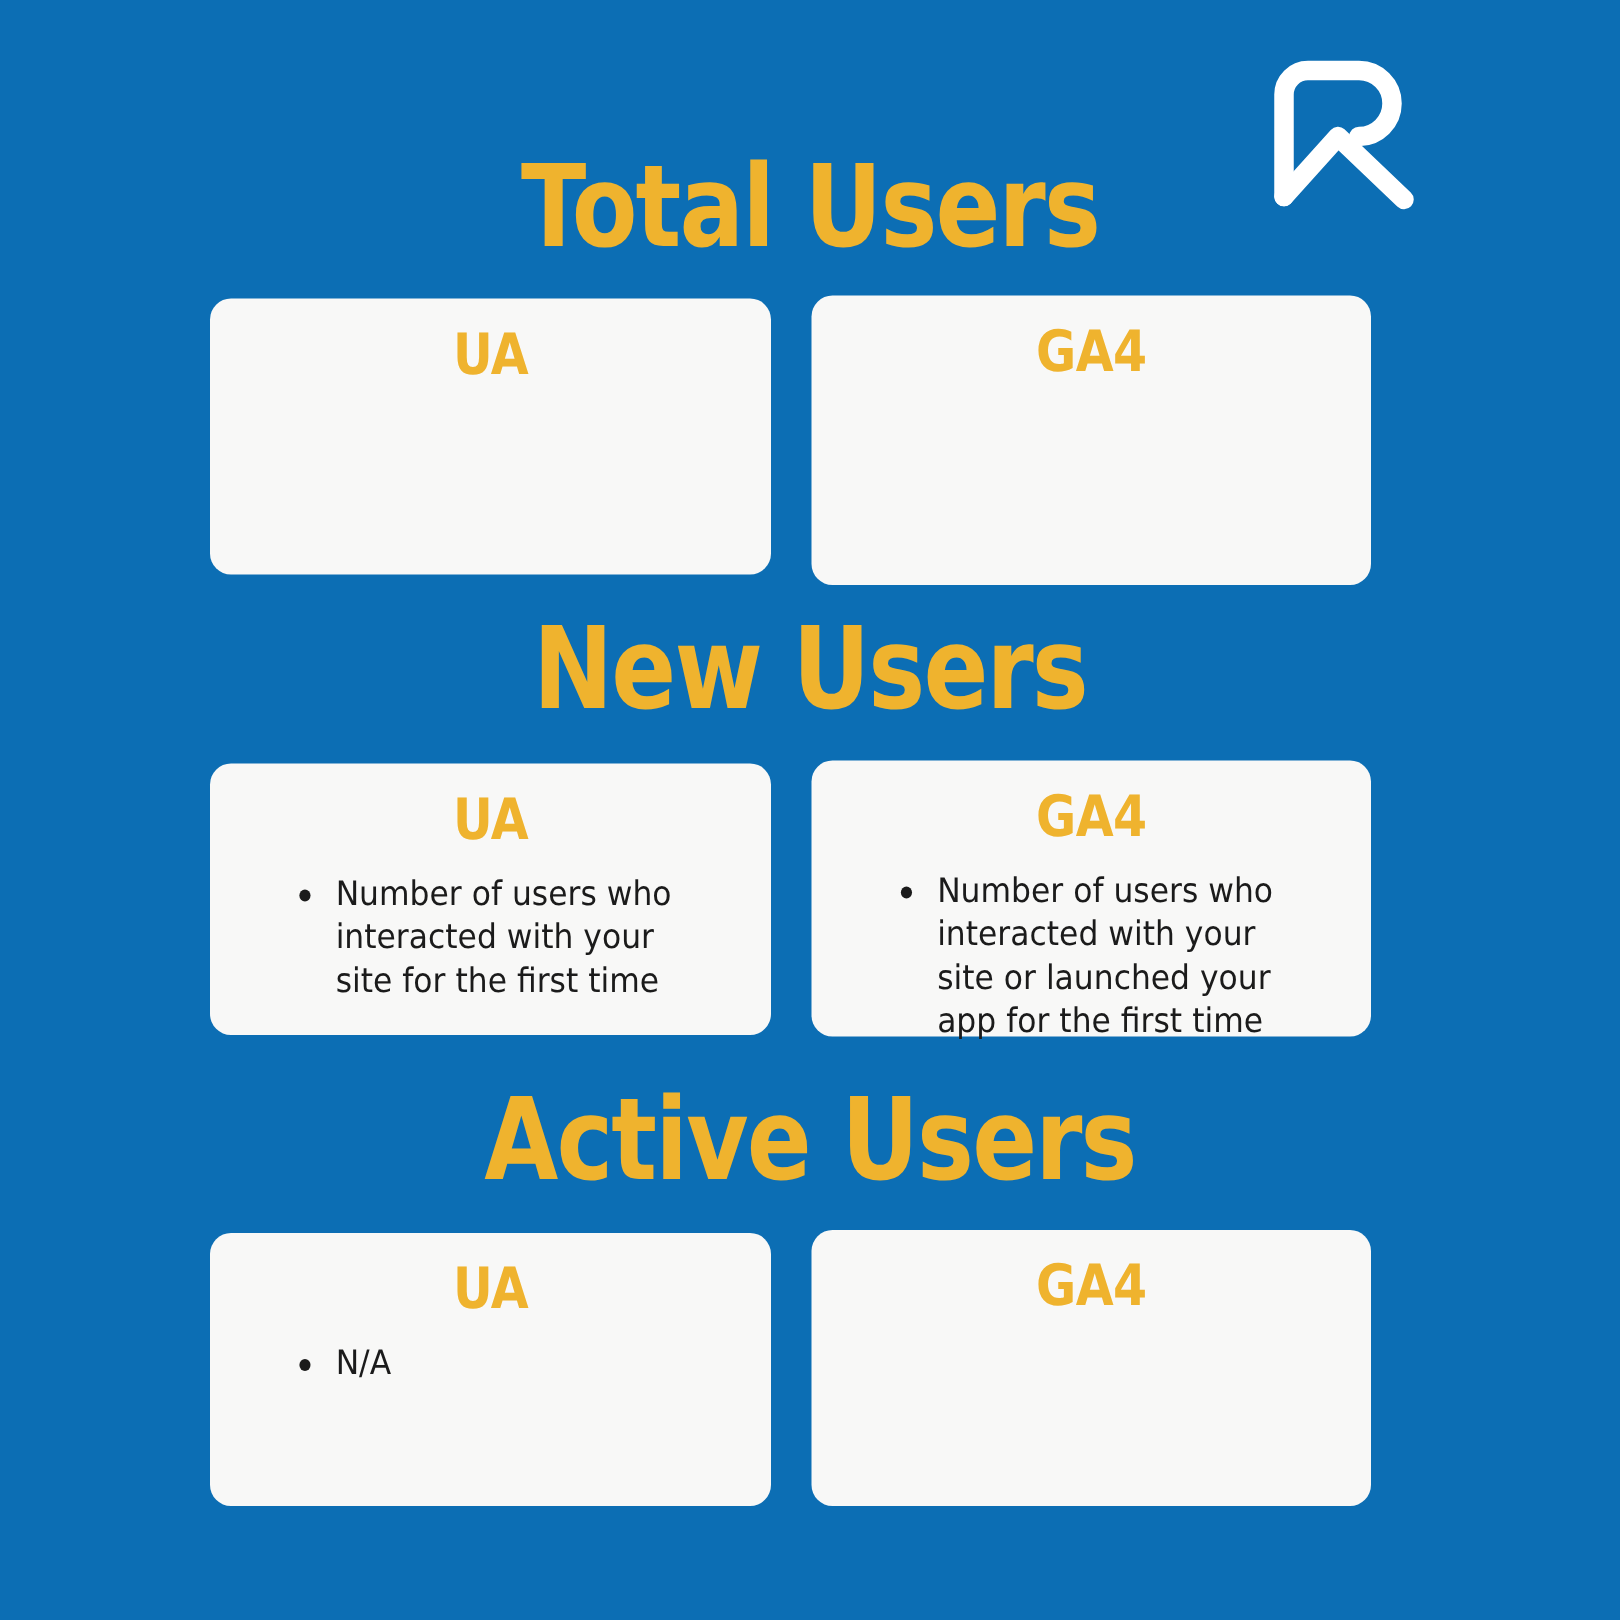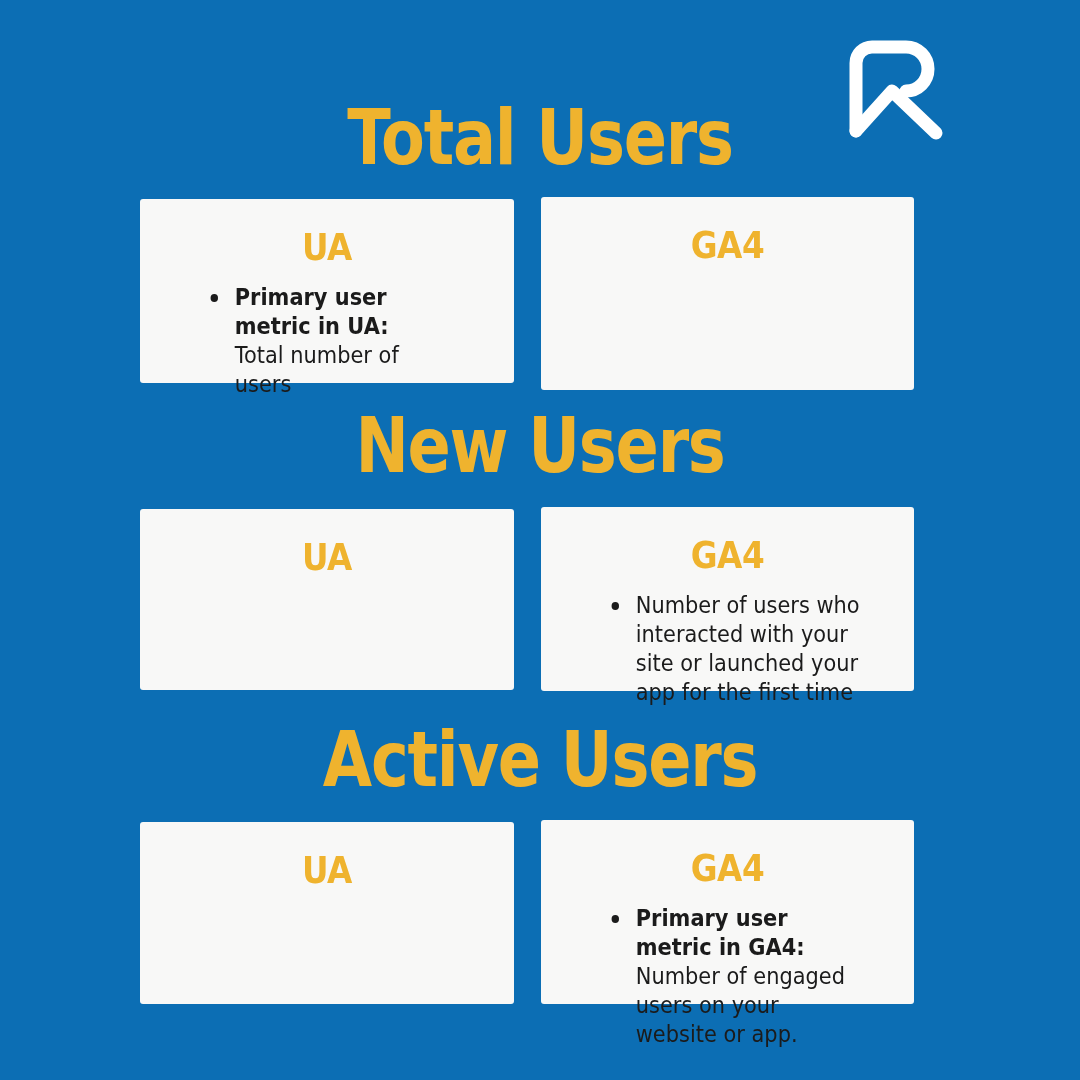--- a/index.html
+++ b/index.html
@@ -48,23 +48,23 @@
     white-space: nowrap;
   }
   .t-total  { top: 100px; }
   .t-new    { top: 408px; }
   .t-active { top: 722px; }
 
   
   .card {
     position: absolute;
     background: #f8f8f7;
-    border-radius: 3px;
+    border-radius: 14px;
     box-sizing: border-box;
-    padding: 15px;
+    padding: 4px;
   }
   .card-title {
     text-align: center;
     color: #efb32e;
     font-family: "DejaVu Sans", "Liberation Sans", sans-serif;
     font-weight: bold;
     font-size: 38px;
     line-height: 1;
     letter-spacing: -0.5px;
     transform: scaleX(0.86);
@@ -125,56 +125,54 @@
         <path d="M 12 96 L 12 28 A 16 16 0 0 1 28 12 L 62 12 A 22 22 0 0 1 62 56"></path>
         <path d="M 12 96 L 48 56 L 92 98"></path>
       </g>
     </svg>
   </div>
 
   <div class="section-title t-total">Total Users</div>
 
   <div class="card c-ua-1">
     <div class="card-title">UA</div>
-    <ul class="card-body">
-      <li>
-        <span class="lead">Primary user metric in UA:</span>
-        <span class="rest">Total number of users</span>
-      </li>
-    </ul>
   </div>
 
   <div class="card c-ga4-1">
     <div class="card-title">GA4</div>
   </div>
 
   <div class="section-title t-new">New Users</div>
 
   <div class="card c-ua-2">
     <div class="card-title">UA</div>
+    <ul class="card-body">
+      <li>
+        <span class="inline-only">Number of users who interacted with your site for the first time</span>
+      </li>
+    </ul>
   </div>
 
   <div class="card c-ga4-2">
     <div class="card-title">GA4</div>
     <ul class="card-body">
       <li>
         <span class="inline-only">Number of users who interacted with your site or launched your app for the first time</span>
       </li>
     </ul>
   </div>
 
   <div class="section-title t-active">Active Users</div>
 
   <div class="card c-ua-3">
     <div class="card-title">UA</div>
+    <ul class="card-body">
+      <li>
+        <span class="inline-only">N/A</span>
+      </li>
+    </ul>
   </div>
 
   <div class="card c-ga4-3">
     <div class="card-title">GA4</div>
-    <ul class="card-body">
-      <li>
-        <span class="lead">Primary user metric in GA4:</span>
-        <span class="rest">Number of engaged users on your website or app.</span>
-      </li>
-    </ul>
   </div>
 
 </div>
 
 </body></html>

